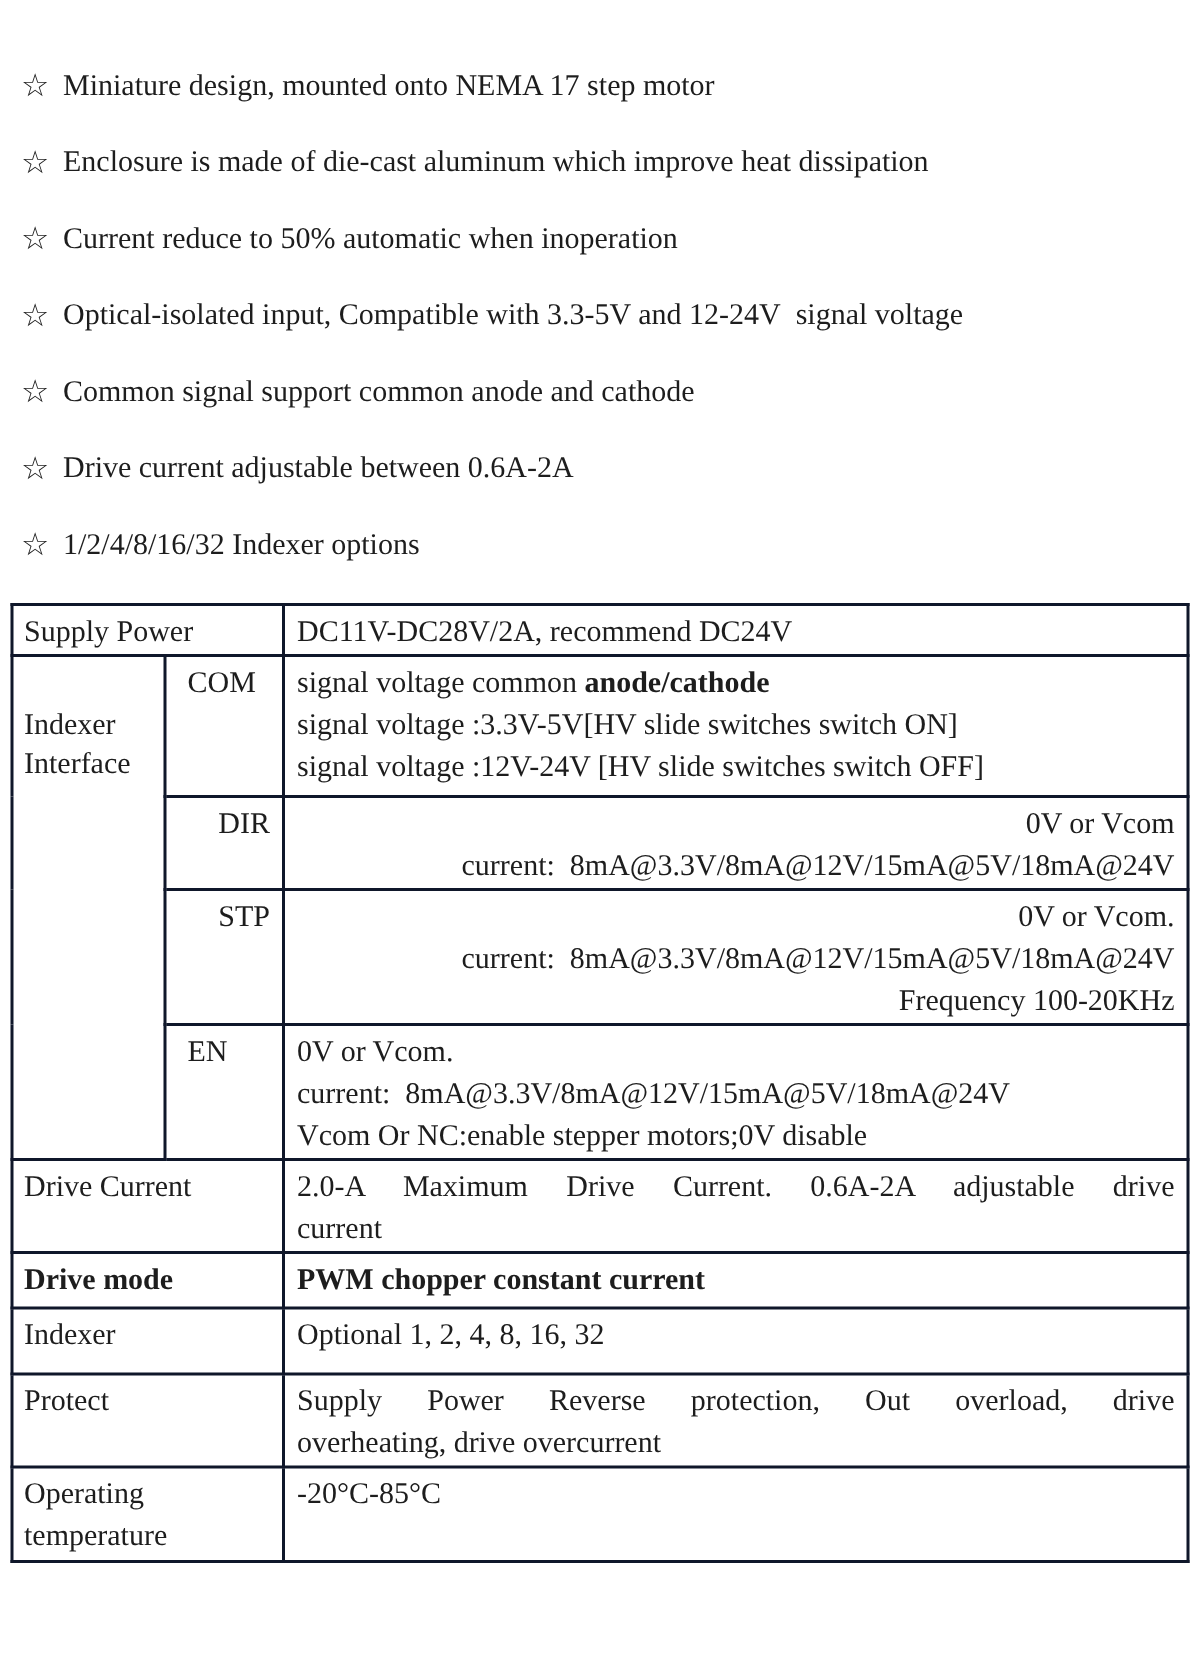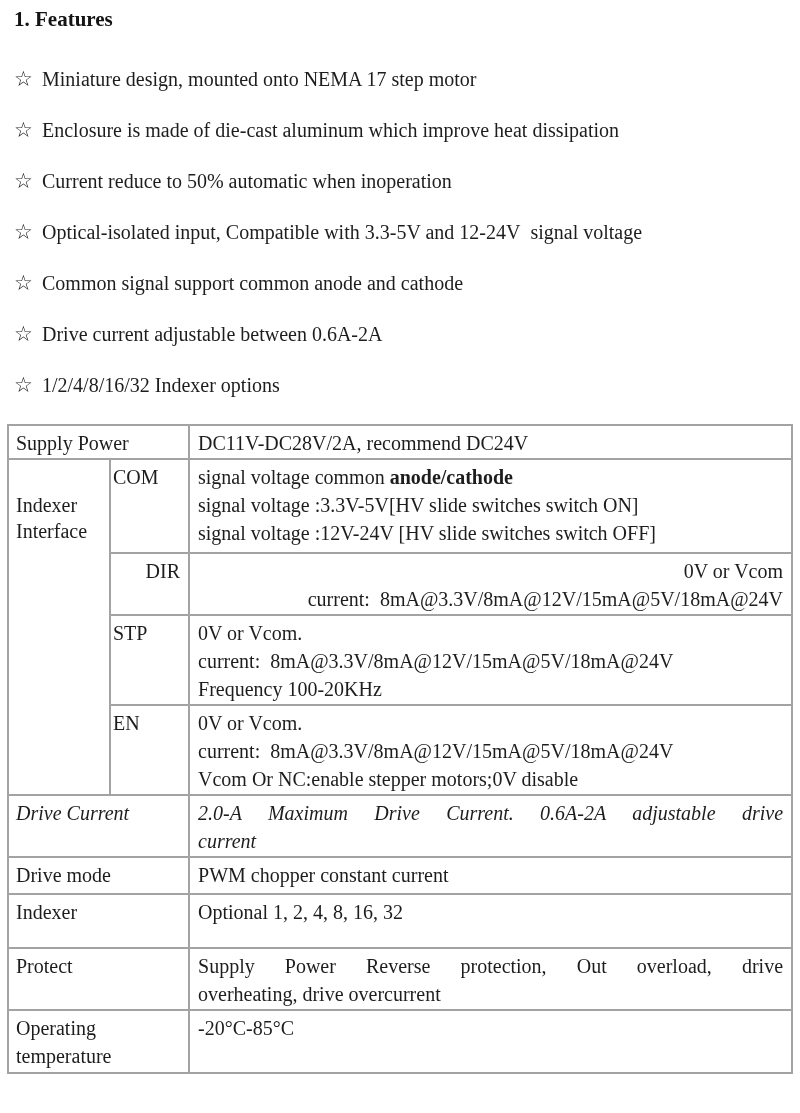--- a/index.html
+++ b/index.html
@@ -47,53 +47,52 @@
 
   .params-table {
     border-collapse: collapse;
     table-layout: fixed;
     width: 784px;
     margin-top: 28px;
     margin-left: -7px;
     font-size: 20px;
   }
   .params-table td {
-    border: 2px solid #a3a3a3;
+    border: 2px solid #0f172a;
     vertical-align: top;
     padding: 3px 8px 1px 8px;
     line-height: 28px;
   }
   .params-table td.label-cell { padding-left: 7px; }
-  .params-table td.signal-cell { padding-left: 2px; }
+  .params-table td.signal-cell { padding-left: 14px; }
   .params-table td.rowspan-label {
     vertical-align: top;
     padding-top: 32px;
     line-height: 26px;
   }
   .cell-line { line-height: 28px; }
   .jline { text-align: justify; text-align-last: justify; }
   .bold { font-weight: bold; }
 
   tr.row-supply        { height: 33px; }
   tr.row-com           { height: 94px; }
   tr.row-dir           { height: 61px; text-align: right; }
-  tr.row-stp           { height: 90px; }
+  tr.row-stp           { height: 90px; text-align: right; }
   tr.row-en            { height: 87px; margin-top: 17px; }
-  tr.row-drive-current { height: 51px; font-style: italic; }
-  tr.row-drive-mode    { height: 37px; }
-  tr.row-indexer       { height: 54px; }
+  tr.row-drive-current { height: 51px; }
+  tr.row-drive-mode    { height: 37px; font-weight: bold; }
+  tr.row-indexer       { height: 44px; }
   tr.row-protect       { height: 59px; }
   tr.row-op-temp       { height: 63px; margin-top: 16px; }
 </style>
 </head>
 <body>
 
 <div class="page">
 
-  <h2 class="section-heading">1. Features</h2>
 
   <ul class="features-list">
     <li class="feature-item">
       <span class="star">☆</span>
       <span class="feature-text">Miniature design, mounted onto NEMA 17 step motor</span>
     </li>
     <li class="feature-item">
       <span class="star">☆</span>
       <span class="feature-text">Enclosure is made of die-cast aluminum which improve heat dissipation</span>
     </li>

